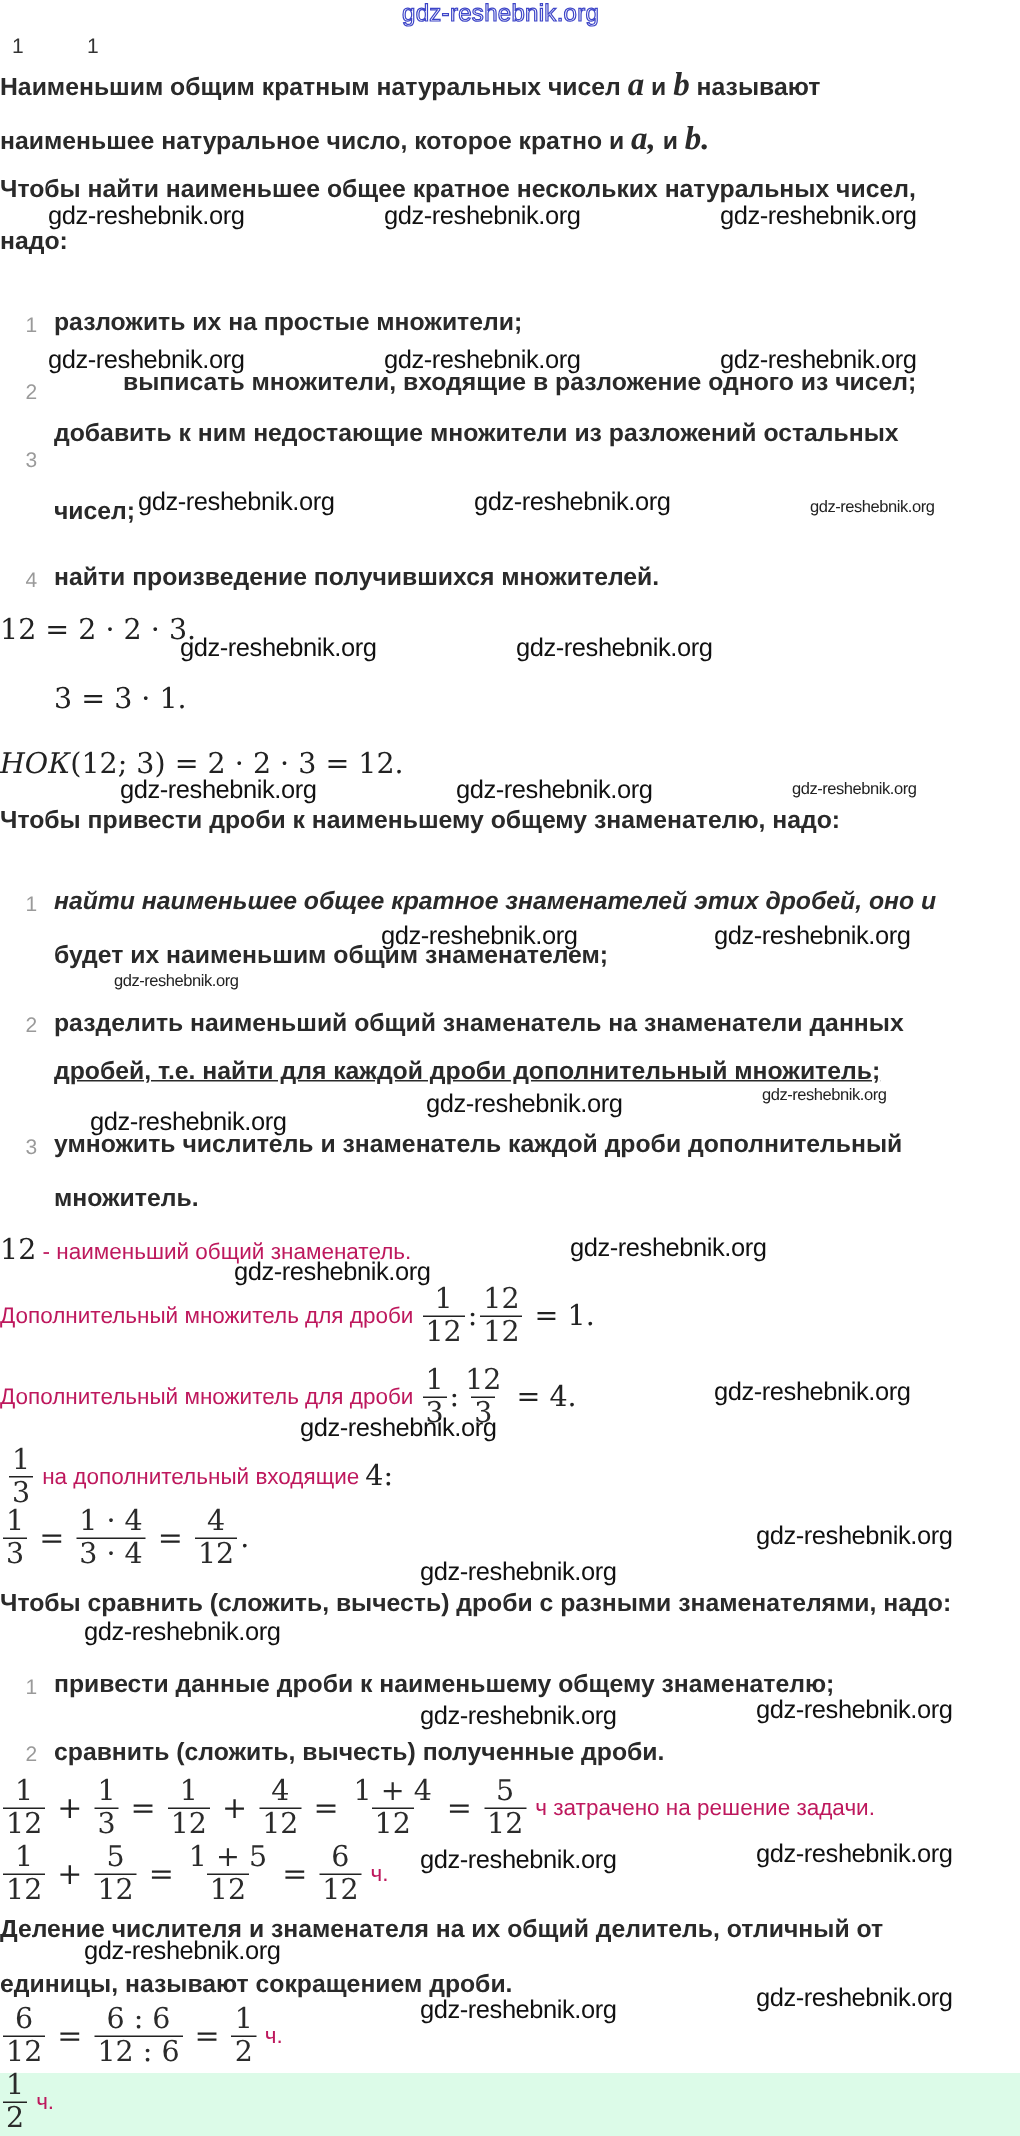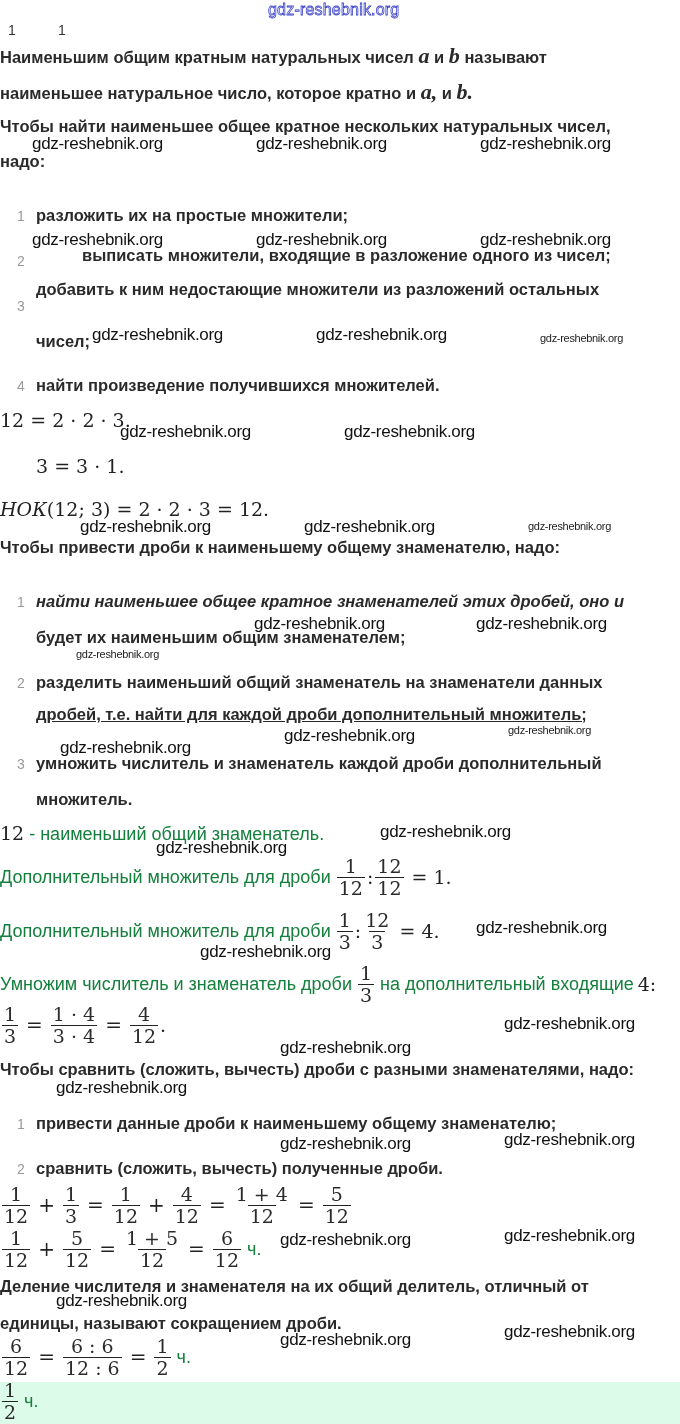--- a/index.html
+++ b/index.html
@@ -1,20 +1,20 @@
 <!DOCTYPE html>
 <html><head>
 <meta charset="utf-8">
 <style>
   html, body { margin: 0; padding: 0; background: #ffffff; }
   body { width: 680px; height: 1424px; position: relative; overflow: hidden;
          font-family: "Liberation Sans", sans-serif; color: #2b2b2b; }
   .abs { position: absolute; white-space: nowrap; }
   .b { font-weight: bold; font-size: 16.5px; color: #2a2a2a; }
-  .reg { font-size: 18px; color: #15803d; }
+  .reg { font-size: 15px; color: #be185d; }
   .math { font-family: "DejaVu Serif", "Liberation Serif", serif; font-size: 19px; color: #222; }
   .mi { font-family: "Liberation Serif", serif; font-style: italic; font-size: 22px; }
   .num { font-size: 14px; color: #9a9a9a; }
   .wm { font-family: "Liberation Sans", sans-serif; font-size: 17px; color: #111; letter-spacing: -0.3px; }
   .wm-s { font-size: 11px; color: #222; letter-spacing: -0.3px; font-family: "Liberation Sans", sans-serif; }
   .wm-top { font-family: "Liberation Sans", sans-serif; font-size: 16px; color: #ffffff;
             -webkit-text-stroke: 0.8px #3d45c8; letter-spacing: 0.2px; }
   .frac { display: inline-flex; flex-direction: column; align-items: center; vertical-align: middle;
           font-family: "DejaVu Serif", "Liberation Serif", serif; font-size: 19px; line-height: 1.1; margin: 0 2px; }
   .frac .n { padding: 0 2px; }
@@ -128,21 +128,20 @@
   <span class="frac">
       <span class="n">12</span>
       <span class="d">3</span>
     </span>
   <span class="math" style="margin-left:6px;">= 4.</span>
 </div>
 <div class="abs wm" style="left:476px; top:918px;">gdz-reshebnik.org</div>
 <div class="abs wm" style="left:200px; top:942px;">gdz-reshebnik.org</div>
 
 <div class="abs row" style="left:0; top:963px;">
-  <span class="reg">Умножим числитель и знаменатель дроби</span>
   <span class="frac" style="margin:0 6px;">
       <span class="n">1</span>
       <span class="d">3</span>
     </span>
   <span class="reg">на дополнительный входящие</span>
   <span class="math" style="margin-left:4px;">4:</span>
 </div>
 
 <div class="abs row" style="left:0; top:1004px;">
   <span class="frac">
@@ -198,20 +197,21 @@
   <span class="op">=</span>
   <span class="frac">
       <span class="n">1 + 4</span>
       <span class="d">12</span>
     </span>
   <span class="op">=</span>
   <span class="frac">
       <span class="n">5</span>
       <span class="d">12</span>
     </span>
+  <span class="reg" style="margin-left:4px;">ч затрачено на решение задачи.</span>
 </div>
 
 <div class="abs row" style="left:0; top:1228px;">
   <span class="frac">
       <span class="n">1</span>
       <span class="d">12</span>
     </span>
   <span class="op">+</span>
   <span class="frac">
       <span class="n">5</span>

